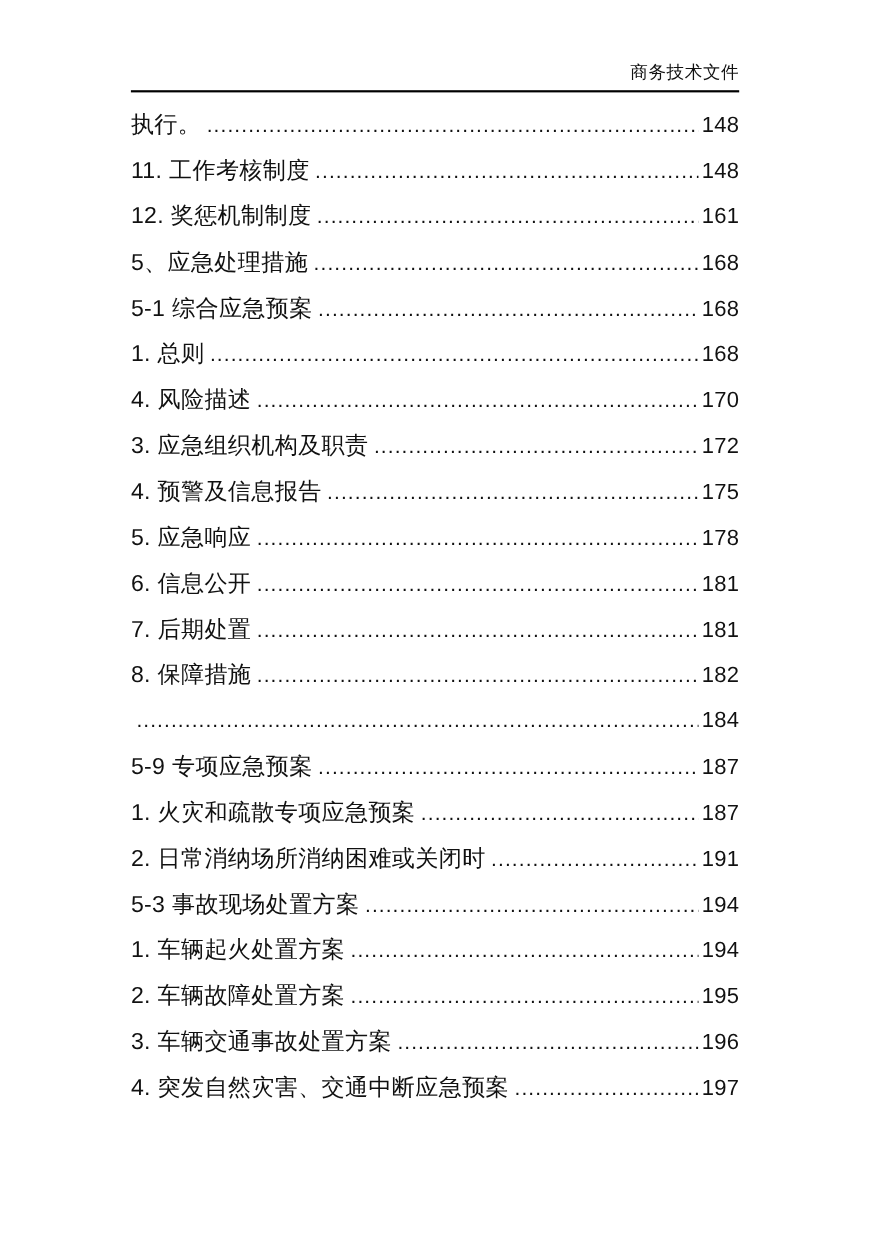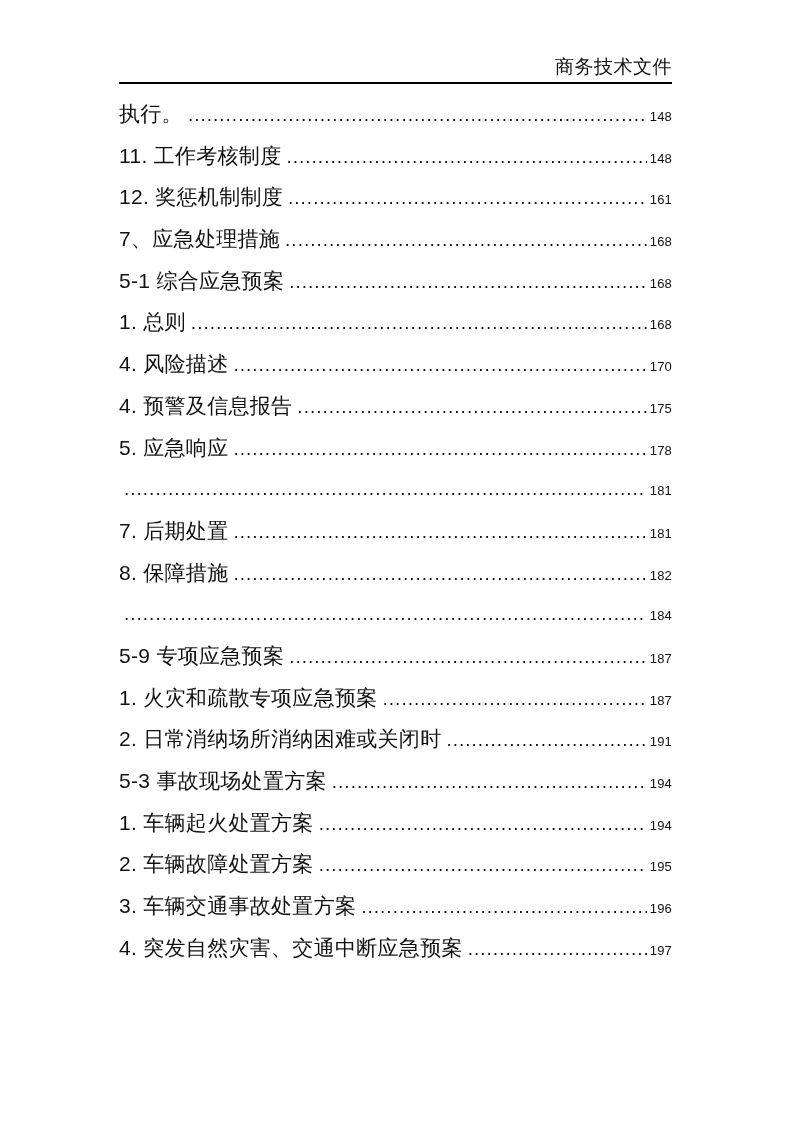--- a/index.html
+++ b/index.html
@@ -16,21 +16,21 @@
     padding: 0 121px 0 119px;
     font-family: "Liberation Sans", "DejaVu Sans", sans-serif;
     color: #111111;
     overflow: hidden;
   }
   
   .doc-header {
     padding-top: 58px;
   }
   .doc-header-title {
-    font-size: 19px;
+    font-size: 16px;
     line-height: 17px;
     text-align: right;
     color: #111111;
     letter-spacing: 0.5px;
   }
   .doc-header-rule {
     margin-top: 7px;
     border: none;
     border-bottom: 2px solid #000000;
     height: 0;
@@ -60,21 +60,21 @@
     margin-left: 5px;
     margin-right: 3px;
     font-size: 19px;
   }
   .toc-dots::after {
     content: "................................................................................................................................................";
     letter-spacing: 1px;
   }
   .toc-page {
     flex: 0 0 auto;
-    font-size: 13px;
+    font-size: 20px;
     letter-spacing: 0.2px;
   }
 </style>
 </head>
 <body>
 
 <div class="page">
 
   <div class="doc-header">
     <div class="doc-header-title">商务技术文件</div>
@@ -91,50 +91,56 @@
       <span class="toc-title">11. 工作考核制度</span>
       <span class="toc-dots"></span>
       <span class="toc-page">148</span>
     </div>
       <div class="toc-row">
       <span class="toc-title">12. 奖惩机制制度</span>
       <span class="toc-dots"></span>
       <span class="toc-page">161</span>
     </div>
       <div class="toc-row">
-      <span class="toc-title">7、应急处理措施</span>
+      <span class="toc-title">5、应急处理措施</span>
       <span class="toc-dots"></span>
       <span class="toc-page">168</span>
     </div>
       <div class="toc-row">
       <span class="toc-title">5-1 综合应急预案</span>
       <span class="toc-dots"></span>
       <span class="toc-page">168</span>
     </div>
       <div class="toc-row">
       <span class="toc-title">1. 总则</span>
       <span class="toc-dots"></span>
       <span class="toc-page">168</span>
     </div>
       <div class="toc-row">
       <span class="toc-title">4. 风险描述</span>
       <span class="toc-dots"></span>
       <span class="toc-page">170</span>
     </div>
       <div class="toc-row">
+      <span class="toc-title">3. 应急组织机构及职责</span>
+      <span class="toc-dots"></span>
+      <span class="toc-page">172</span>
+    </div>
+      <div class="toc-row">
       <span class="toc-title">4. 预警及信息报告</span>
       <span class="toc-dots"></span>
       <span class="toc-page">175</span>
     </div>
       <div class="toc-row">
       <span class="toc-title">5. 应急响应</span>
       <span class="toc-dots"></span>
       <span class="toc-page">178</span>
     </div>
       <div class="toc-row">
+      <span class="toc-title">6. 信息公开</span>
       <span class="toc-dots"></span>
       <span class="toc-page">181</span>
     </div>
       <div class="toc-row">
       <span class="toc-title">7. 后期处置</span>
       <span class="toc-dots"></span>
       <span class="toc-page">181</span>
     </div>
       <div class="toc-row">
       <span class="toc-title">8. 保障措施</span>

